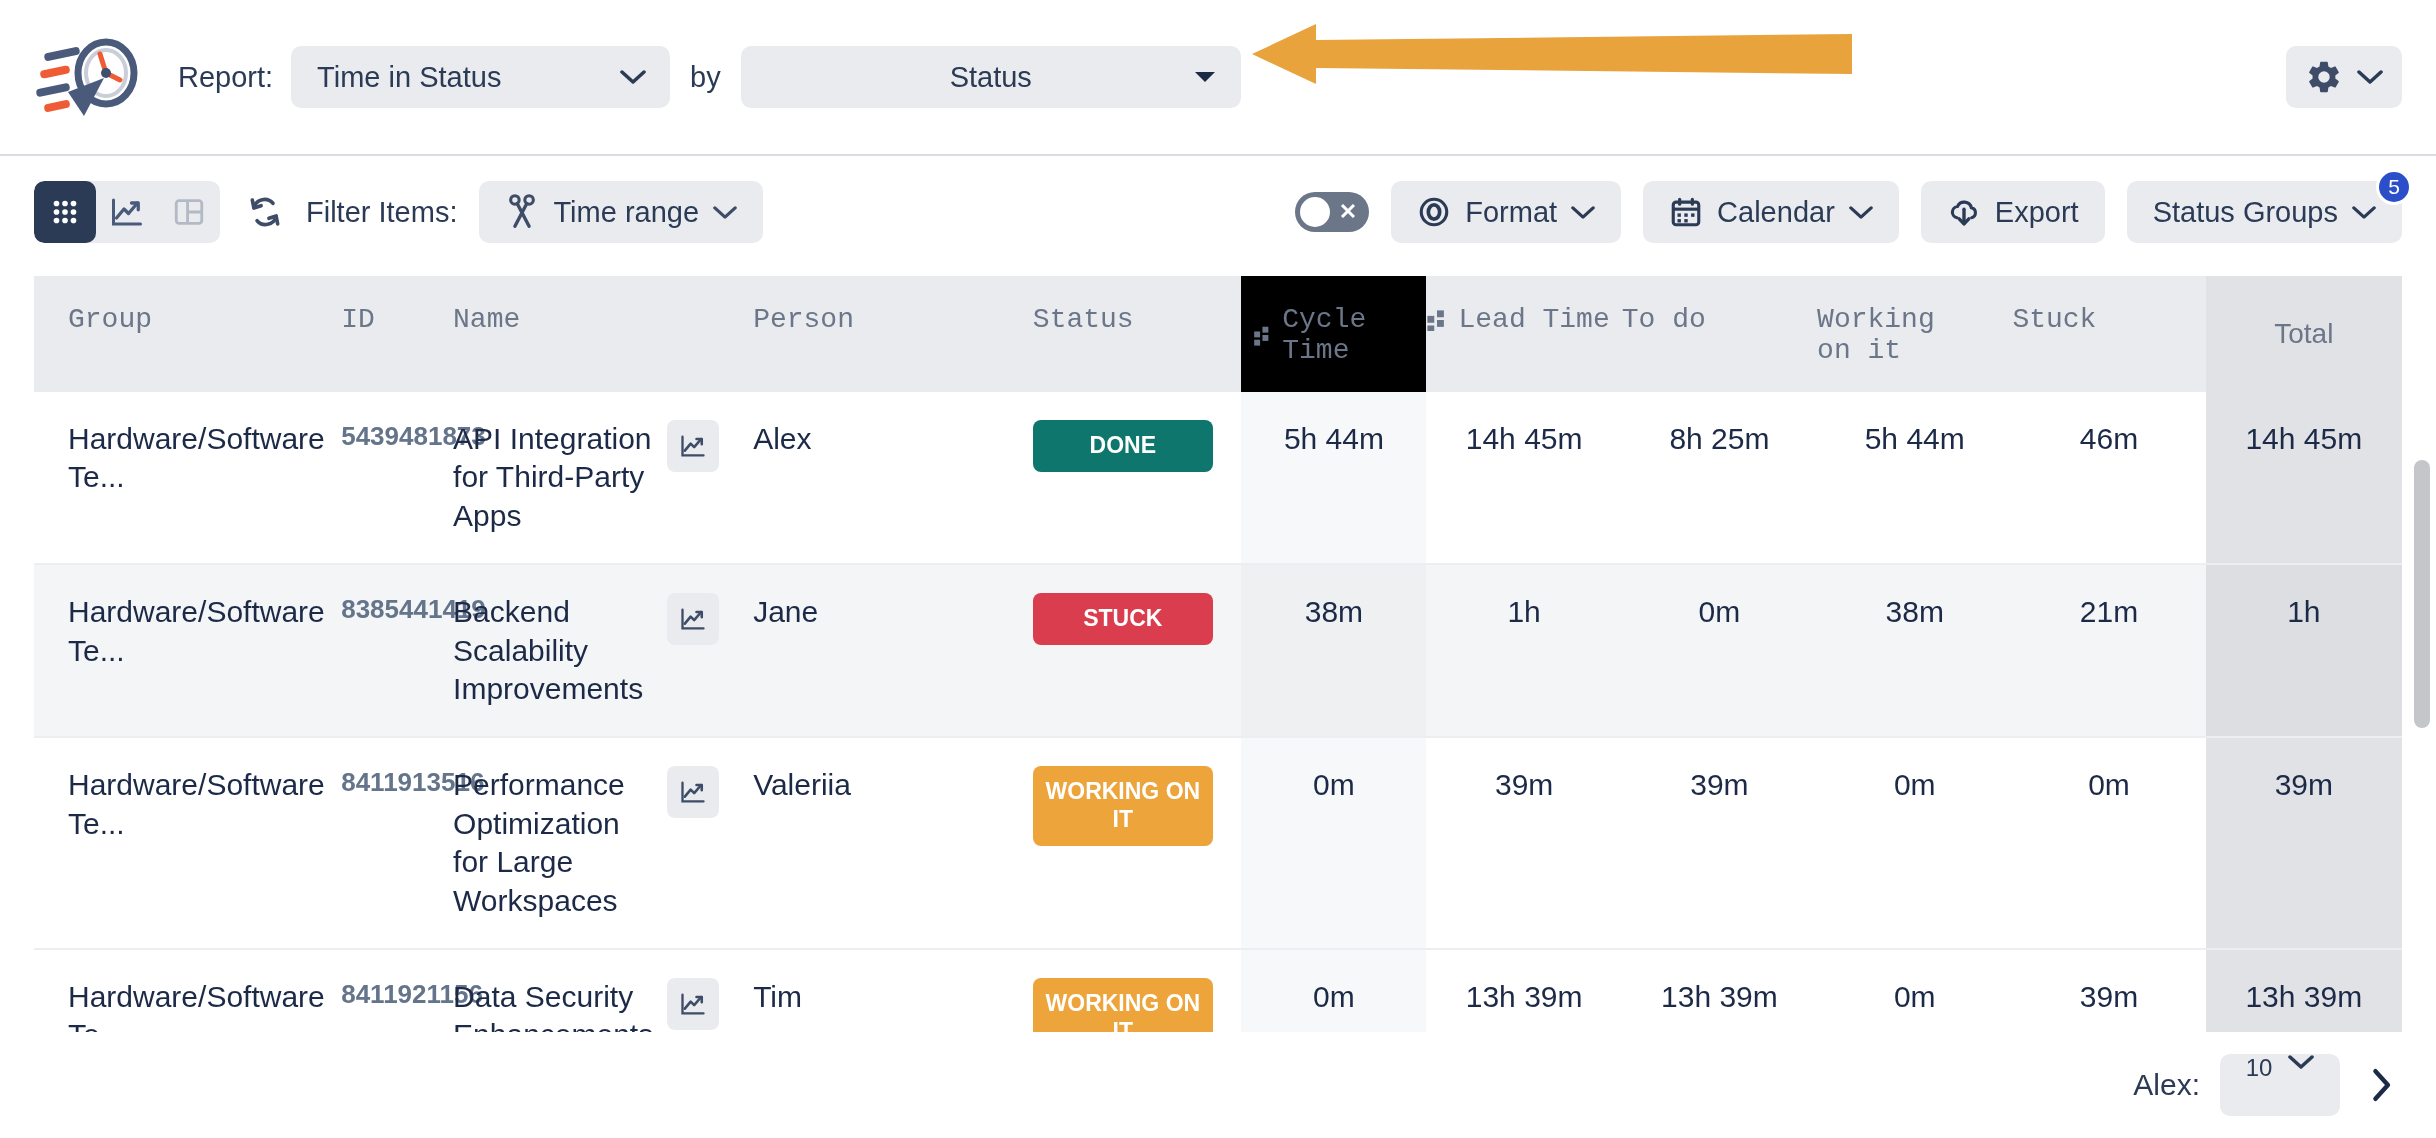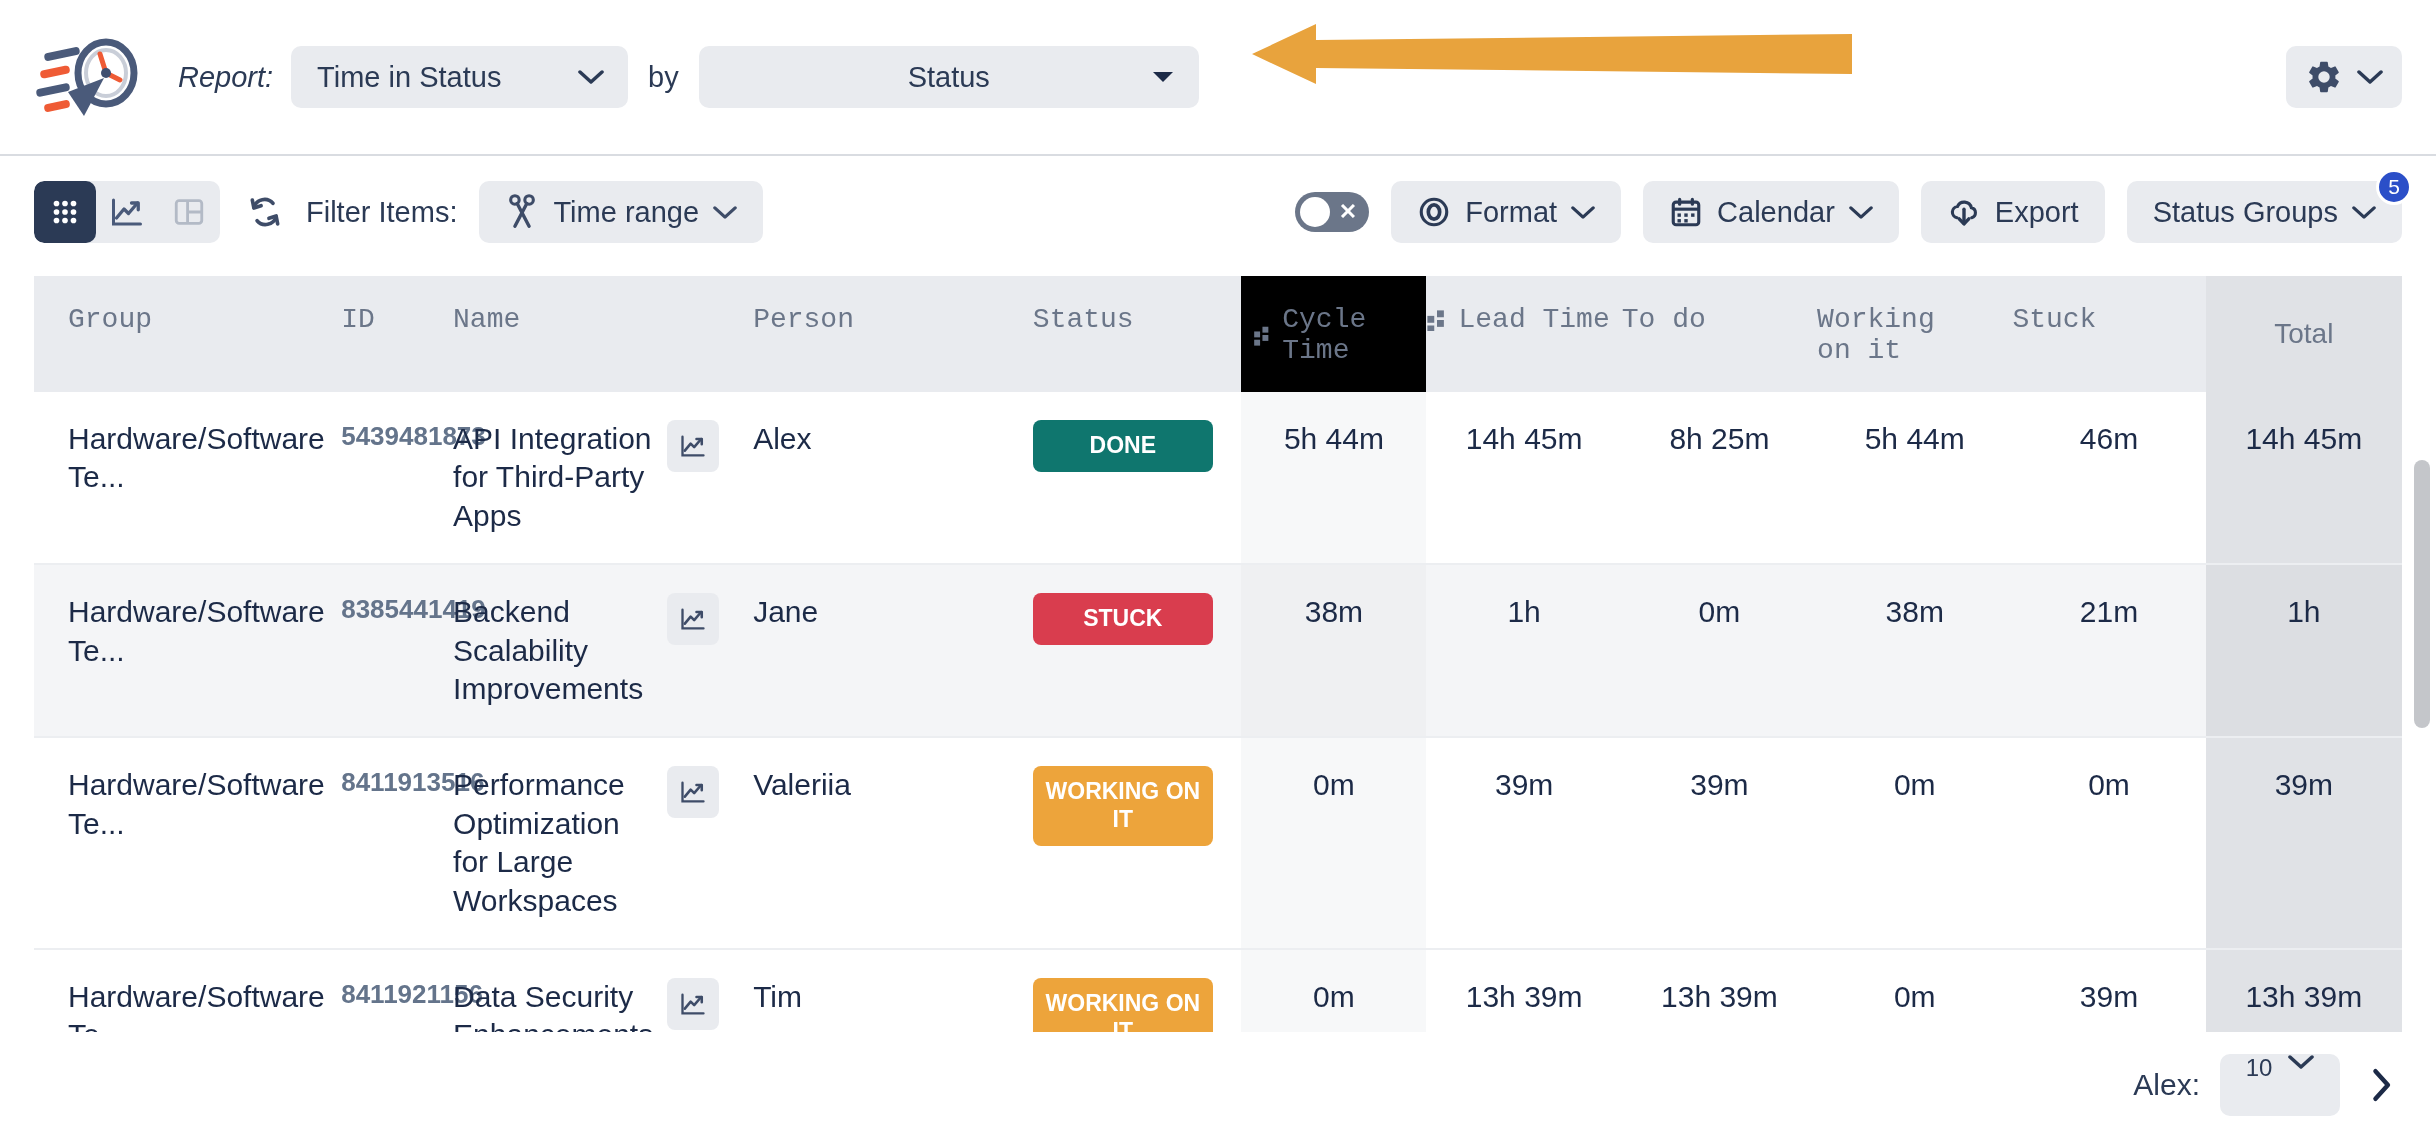--- a/index.html
+++ b/index.html
@@ -14,29 +14,29 @@
 
   
   .topbar {
     position: absolute; left: 0; top: 0; width: 2436px; height: 156px;
     border-bottom: 2px solid #d9dce1;
     display: flex; align-items: center;
     padding: 0 34px;
   }
   .logo { width: 120px; height: 90px; flex: 0 0 120px; margin-right: 24px; }
   .report-label {
-    font-size: 29px; color: #2b3a55; margin-right: 18px; white-space: nowrap; font-style: italic;
+    font-size: 29px; color: #2b3a55; margin-right: 18px; white-space: nowrap;
   }
   .select {
     background: #e9ebef; border-radius: 10px; height: 62px;
     display: flex; align-items: center; position: relative;
     color: #2b3a55; font-size: 29px;
     cursor: pointer;
   }
-  .select-report { width: 337px; padding: 13px 26px; }
+  .select-report { width: 379px; padding: 13px 26px; }
   .select-by { width: 500px; padding: 0 26px; justify-content: center; }
   .select .caret { position: absolute; right: 24px; top: 50%; transform: translateY(-50%); }
   .by-word { font-size: 29px; margin: 0 20px; }
 
   .gear-btn {
     position: absolute; right: 34px; top: 50%; transform: translateY(-50%);
     background: #e9ebef; border-radius: 10px; height: 62px; width: 116px;
     display: flex; align-items: center; justify-content: center; gap: 14px;
     cursor: pointer;
   }

